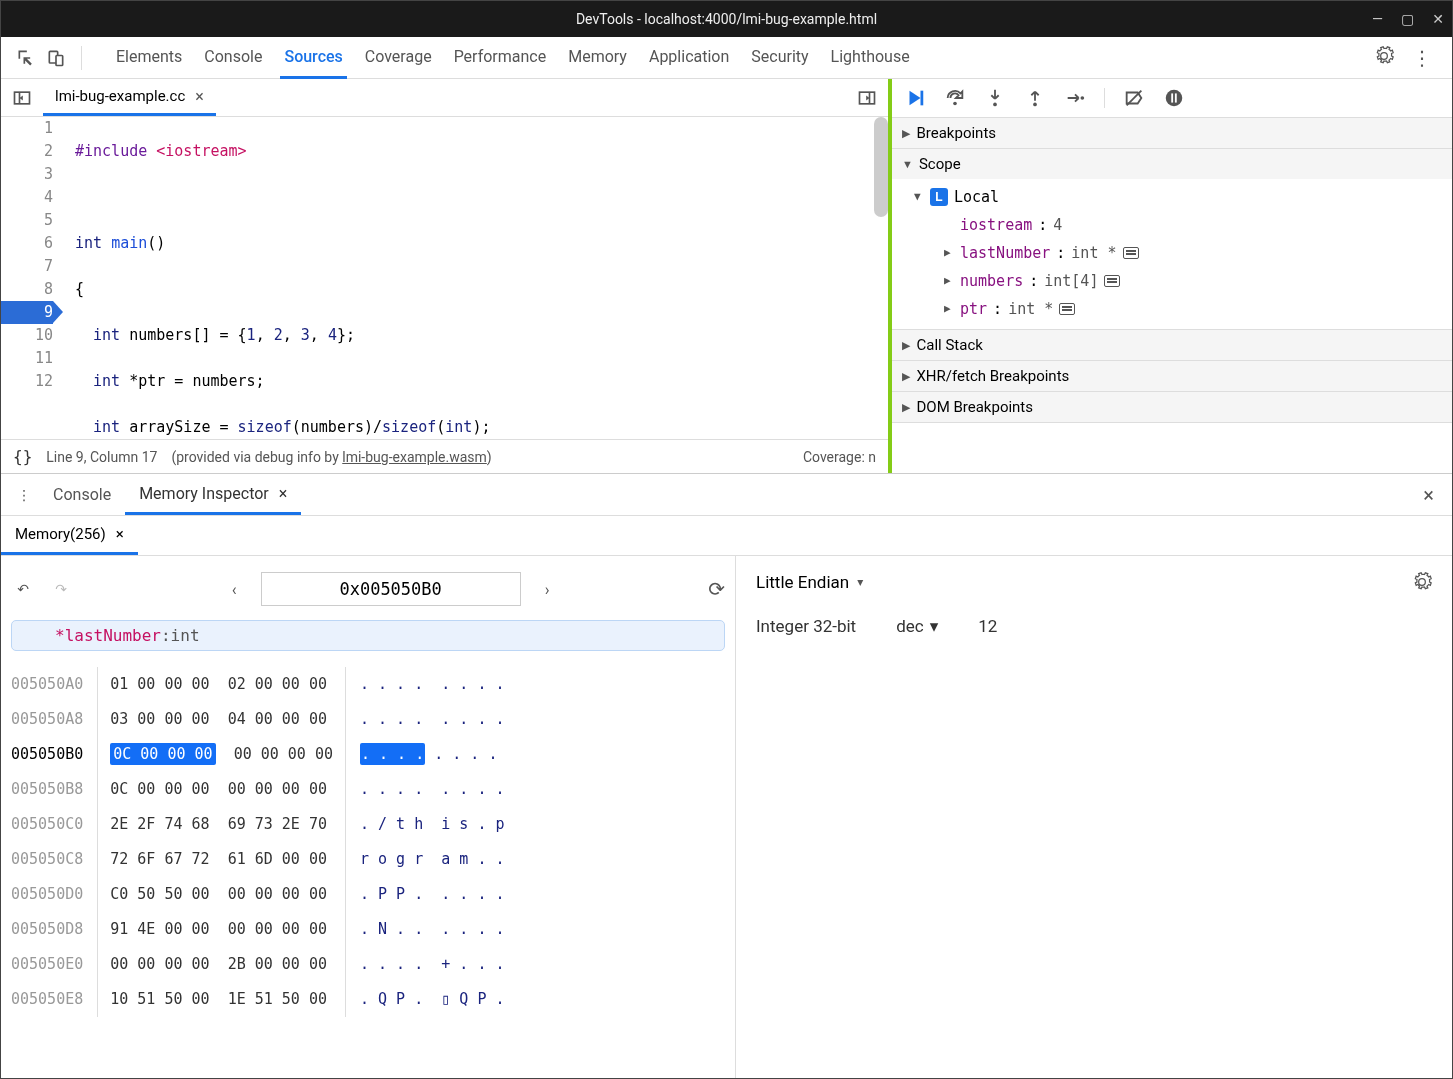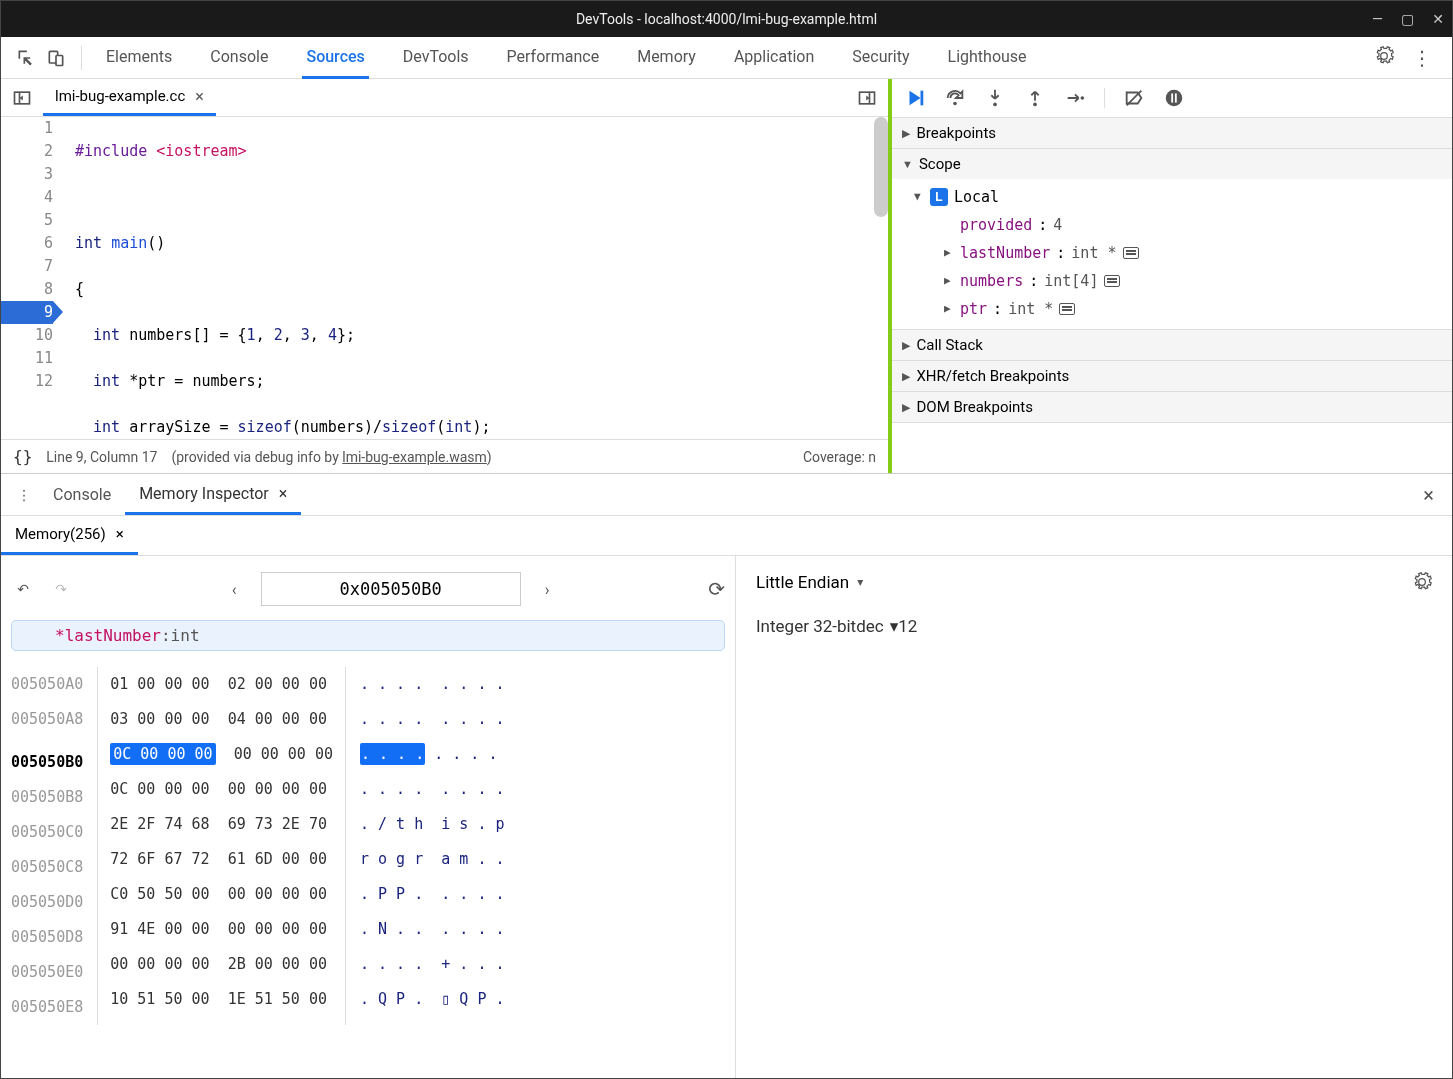--- a/index.html
+++ b/index.html
@@ -4,21 +4,21 @@
 <style>
 * { box-sizing: border-box; margin: 0; padding: 0; }
 body { font-family: -apple-system, BlinkMacSystemFont, "Segoe UI", Roboto, sans-serif; font-size: 14px; background: #000; width: 1453px; height: 1079px; overflow: hidden; }
 .window { background: #fff; position: absolute; top: 0; left: 0; right: 0; bottom: 0; display: flex; flex-direction: column; border: 1px solid #444; }
 .titlebar { background: #1a1a1a; color: #eee; display: flex; align-items: center; justify-content: center; height: 36px; font-size: 14px; position: relative; }
 .titlebar-controls { position: absolute; right: 8px; display: flex; gap: 18px; color: #ccc; }
 .titlebar-controls span { cursor: pointer; font-size: 14px; }
 .toolbar { display: flex; align-items: center; height: 42px; border-bottom: 1px solid #ddd; padding: 0 10px; gap: 0; }
 .toolbar-icon { width: 30px; height: 30px; display: flex; align-items: center; justify-content: center; color: #555; }
 .toolbar-sep { width: 1px; height: 24px; background: #ddd; margin: 0 10px; }
-.tabstrip { display: flex; gap: 30px; margin-left: 10px; flex: 1; }
+.tabstrip { display: flex; gap: 14px; margin-left: 20px; flex: 1; }
 .tabstrip-item { color: #555; font-size: 16px; padding: 10px 4px; cursor: pointer; }
 .tabstrip-item.active { color: #1a73e8; border-bottom: 3px solid #1a73e8; font-weight: 500; }
 .toolbar-right { display: flex; gap: 18px; color: #555; padding-right: 10px; }
 .toolbar-right svg, .toolbar-icon svg { width: 20px; height: 20px; }
 
 .main-split { display: flex; flex: 1; min-height: 0; border-bottom: 1px solid #ccc; height: 395px; flex: 0 0 395px;}
 .left-pane { flex: 1; display: flex; flex-direction: column; min-width: 0; border-right: 4px solid #84cc16; }
 .right-pane { width: 560px; display: flex; flex-direction: column; overflow: hidden; }
 
 .file-tabs { display: flex; align-items: center; border-bottom: 1px solid #ddd; height: 38px; }
@@ -85,30 +85,30 @@
 .mem-addr-input { border: 1px solid #ccc; padding: 6px 10px; font-family: monospace; font-size: 17px; width: 260px; text-align: center; }
 .mem-nav .reload { color: #555; font-size: 20px; }
 
 .chip { display: inline-flex; align-items: center; border: 1px solid #bcd6f5; background: #eaf2fd; border-radius: 5px; padding: 5px 10px; font-family: monospace; font-size: 16px; margin-bottom: 16px; }
 .chip .t1 { color: #c51162; margin-left: 33px; }
 .chip .t2 { color: #555; }
 
 .hex-table { font-family: monospace; font-size: 15px; line-height: 35px; white-space: pre; display: flex; }
 .hex-col { }
 .hex-addrs { color: #999; padding-right: 14px; }
-.hex-addrs .cur { color: #000; font-weight: bold; margin-top: 8px; }
+.hex-addrs .cur { color: #000; font-weight: normal; }
 .hex-bytes { border-left: 1px solid #ddd; border-right: 1px solid #ddd; padding: 0 12px; color: #333; letter-spacing: 0; }
 .hex-bytes .hl { background: #136ef6; color: #fff; border-radius: 2px; padding: 2px 3px;}
 .hex-ascii { padding-left: 14px; color: #1a237e; }
 .hex-ascii .hl { background: #136ef6; color: #fff; border-radius: 2px; padding: 2px 1px; }
 
 .endian-row { display: flex; align-items: center; gap: 8px; font-size: 17px; margin-bottom: 24px; }
 .endian-row .chev { font-size: 12px; color: #555; }
 .gear-right { position: absolute; top: 16px; right: 20px; color: #555; }
-.int-row { display: flex; align-items: center; font-size: 17px; color: #333; }
+.int-row { display: flex; align-items: center; gap: 40px; font-size: 17px; color: #333; }
 .int-row .dec-sel { display: flex; align-items: center; gap: 6px; }
 
 svg { fill: currentColor; }
 </style>
 </head>
 <body>
 
 <div class="window">
   <div class="titlebar">
     <span>DevTools - localhost:4000/lmi-bug-example.html</span>
@@ -129,21 +129,21 @@
       <svg viewBox="0 0 24 24">
           <rect x="4" y="4" width="10" height="14" rx="1" fill="none" stroke="currentColor" stroke-width="2"></rect>
           <rect x="12" y="9" width="8" height="12" rx="1" fill="#fff" stroke="currentColor" stroke-width="2"></rect>
         </svg>
     </div>
     <div class="toolbar-sep"></div>
     <div class="tabstrip">
       <div class="tabstrip-item">Elements</div>
       <div class="tabstrip-item">Console</div>
       <div class="tabstrip-item active">Sources</div>
-      <div class="tabstrip-item">DevTools</div>
+      <div class="tabstrip-item">Coverage</div>
       <div class="tabstrip-item">Performance</div>
       <div class="tabstrip-item">Memory</div>
       <div class="tabstrip-item">Application</div>
       <div class="tabstrip-item">Security</div>
       <div class="tabstrip-item">Lighthouse</div>
     </div>
     <div class="toolbar-right">
       <span><svg viewBox="0 0 24 24" width="22" height="22">
             <path d="M12 8a4 4 0 100 8 4 4 0 000-8zm9 4l2 1-1 3-2-1a8 8 0 01-2 2l1 2-3 1-1-2a8 8 0 01-3 0l-1 2-3-1 1-2a8 8 0 01-2-2l-2 1-1-3 2-1a8 8 0 010-3l-2-1 1-3 2 1a8 8 0 012-2l-1-2 3-1 1 2a8 8 0 013 0l1-2 3 1-1 2a8 8 0 012 2l2-1 1 3-2 1a8 8 0 010 3z" fill="none" stroke="currentColor" stroke-width="1.5"></path>
           </svg></span>
@@ -258,21 +258,21 @@
             <span>Scope</span>
           </div>
         <div class="scope-body">
           <div class="scope-row">
               <span class="tri">▼</span>
               <span class="badge-l">L</span>
               <span>Local</span>
             </div>
           <div class="scope-row" style="padding-left:40px">
               <span class="tri"></span>
-              <span class="var-name">provided</span>
+              <span class="var-name">iostream</span>
               <span>: </span>
               <span class="var-val">4</span>
             </div>
           <div class="scope-row" style="padding-left:40px">
               <span class="tri">▶</span>
               <span class="var-name">lastNumber</span>
               <span>: </span>
               <span class="var-val">int *</span> 
               <span class="mem-icon"></span>
             </div>

